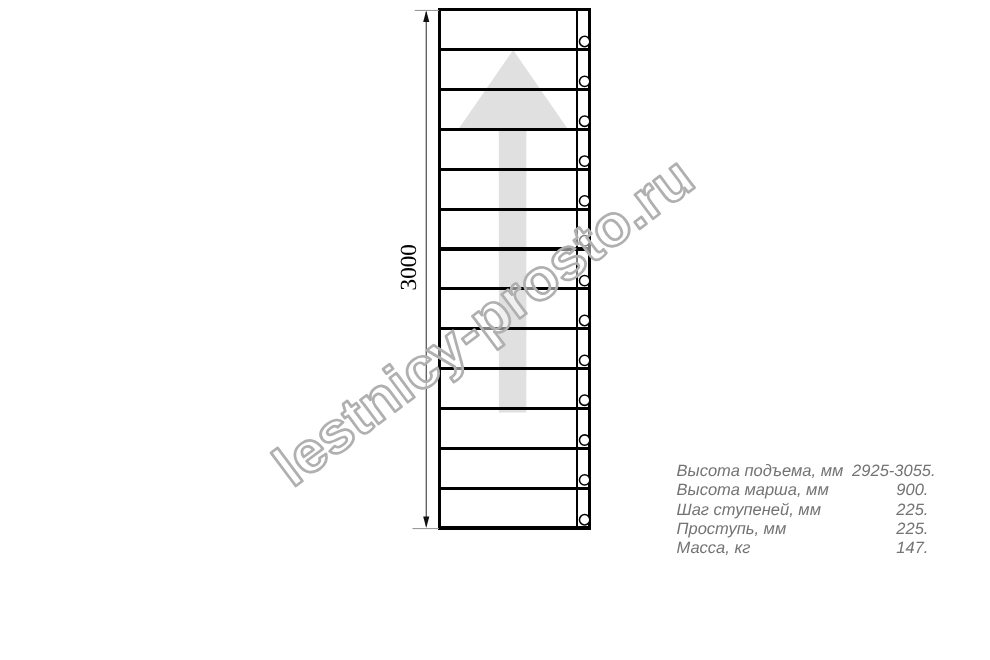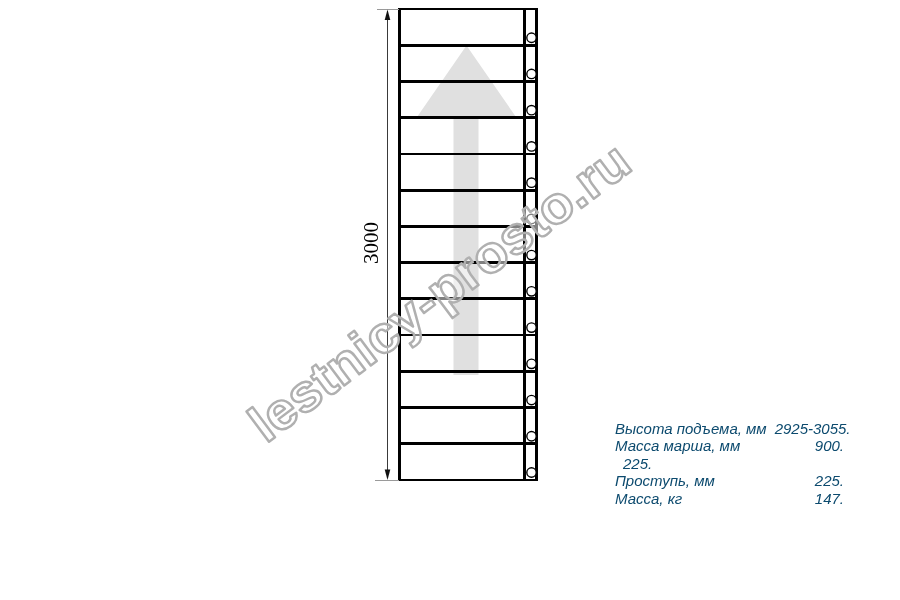--- a/index.html
+++ b/index.html
@@ -12,21 +12,21 @@
   .stage { position: relative; width: 900px; height: 600px; }
   svg.drawing { position: absolute; left: 0; top: 0; }
 
   .spec-table {
     position: absolute;
     left: 615px; top: 420px;
     width: 229px;
     font-style: italic;
     font-size: 15px;
     line-height: 17.4px;
-    color: #0c4a6e;
+    color: #737373;
   }
   .spec-row { display: flex; justify-content: space-between; white-space: nowrap; }
   .spec-label { text-align: left; }
   .spec-value { text-align: left; padding-left: 8px; }
 </style>
 </head>
 <body>
 
 <div class="stage">
 
@@ -82,24 +82,25 @@
 
     <text id="watermark" x="266" y="444" transform="rotate(-36.8 266 444)" textLength="460" lengthAdjust="spacingAndGlyphs" font-family="Liberation Sans, sans-serif" font-size="52" font-weight="bold" stroke-linejoin="round" fill="rgba(255,255,255,0.5)" stroke="#b0b0b0" stroke-width="2.4">lestnicy-prosto.ru</text>
   </svg>
 
   <div class="spec-table">
       <div class="spec-row">
         <span class="spec-label">Высота подъема, мм</span>
         <span class="spec-value">2925-3055.</span>
       </div>
       <div class="spec-row">
-        <span class="spec-label">Масса марша, мм</span>
+        <span class="spec-label">Высота марша, мм</span>
         <span class="spec-value">900.</span>
       </div>
       <div class="spec-row">
+        <span class="spec-label">Шаг ступеней, мм</span>
         <span class="spec-value">225.</span>
       </div>
       <div class="spec-row">
         <span class="spec-label">Проступь, мм</span>
         <span class="spec-value">225.</span>
       </div>
       <div class="spec-row">
         <span class="spec-label">Масса, кг</span>
         <span class="spec-value">147.</span>
       </div>

